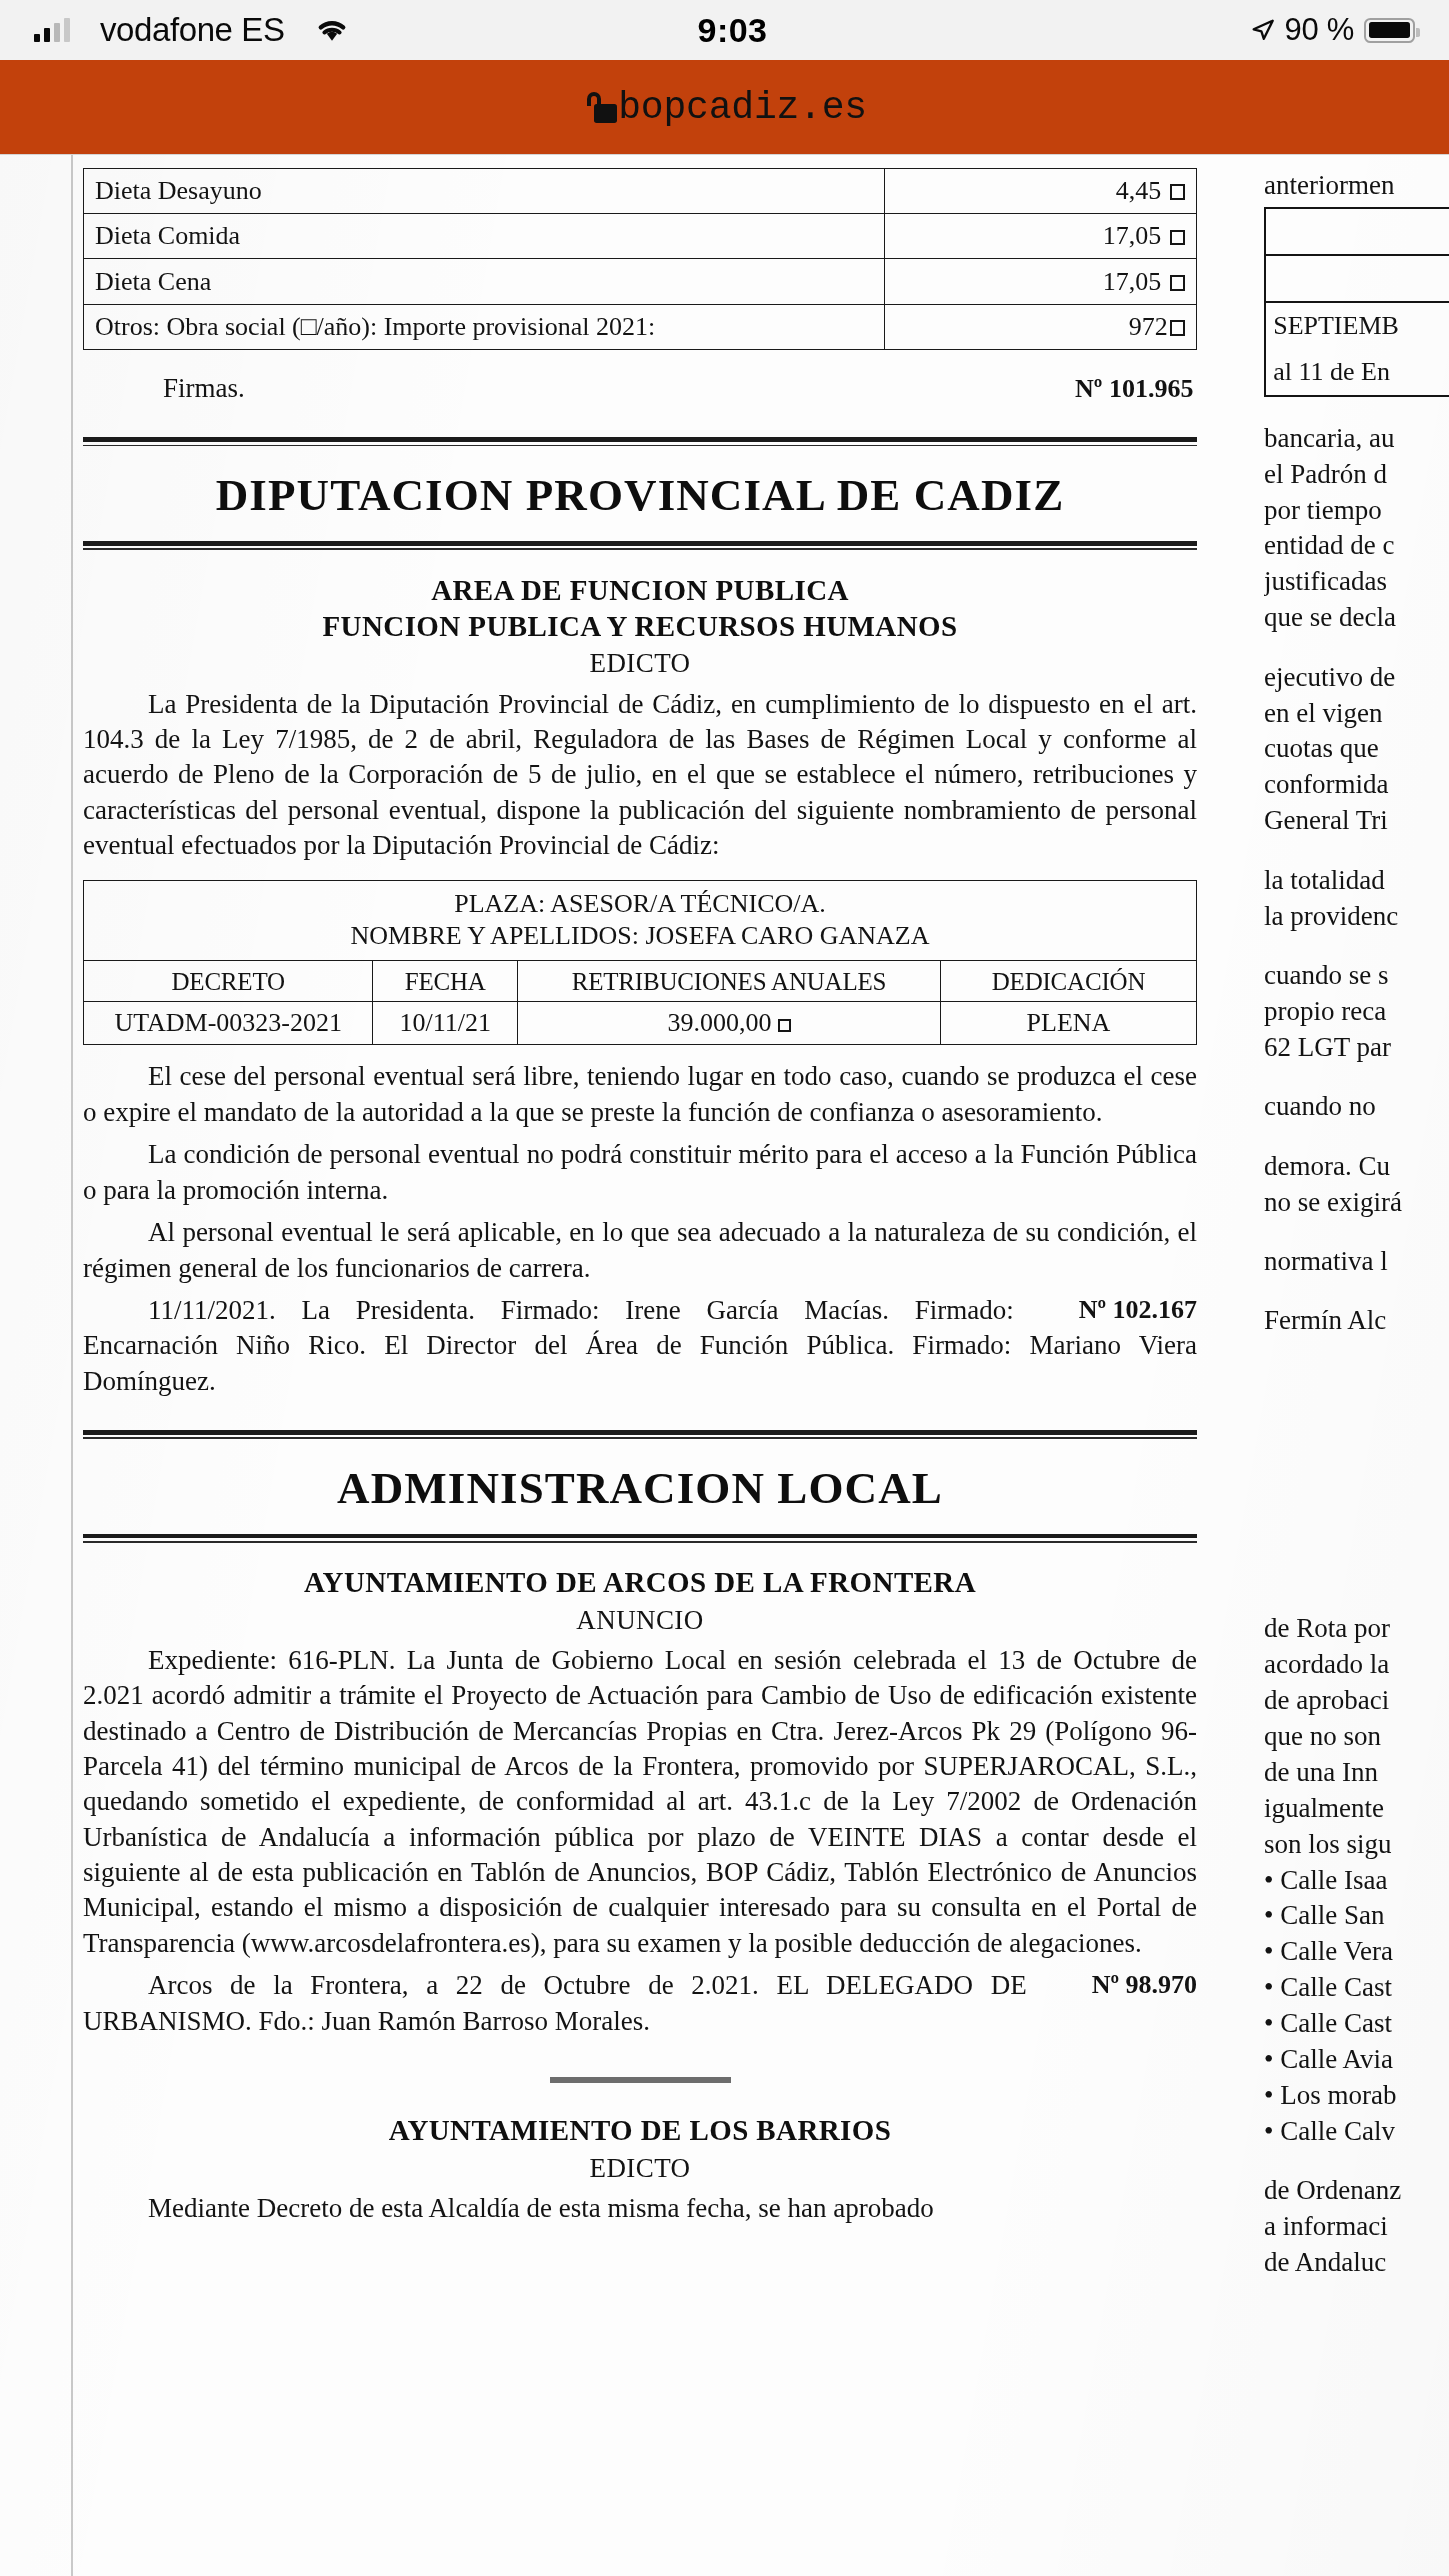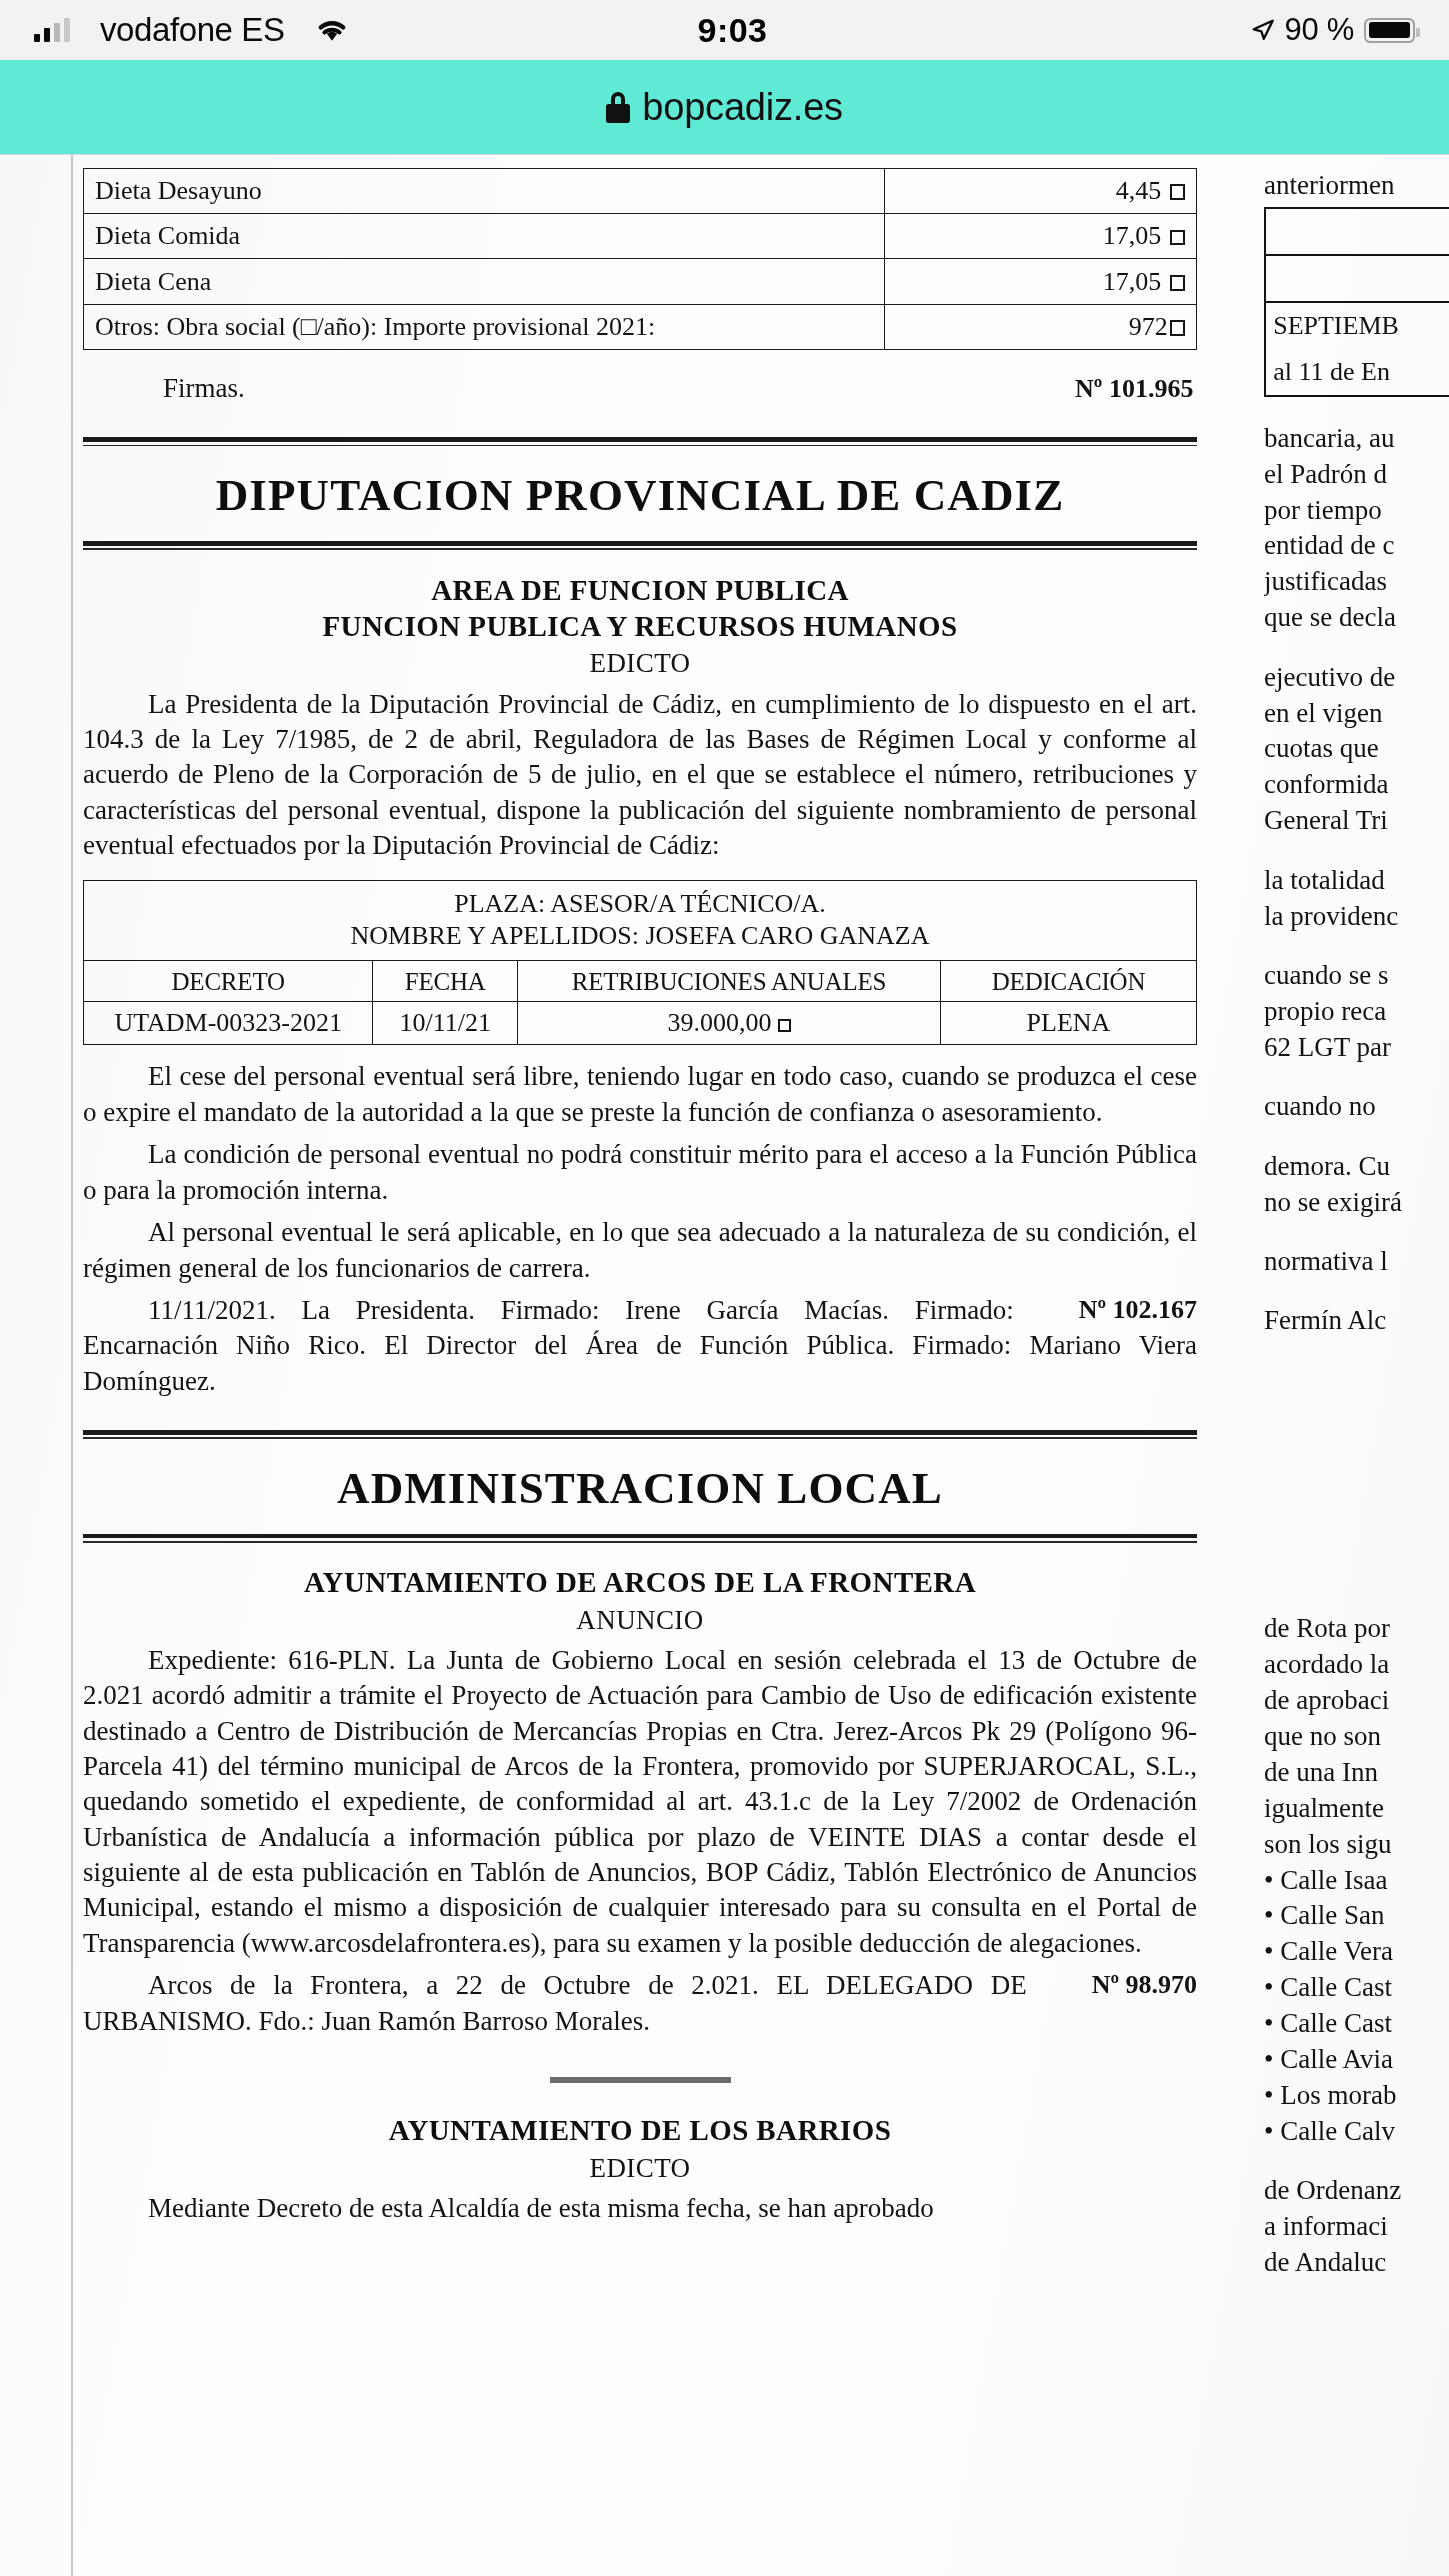--- a/index.html
+++ b/index.html
@@ -44,25 +44,26 @@
   }
   .batt::after {
     content:""; position:absolute; right:-7.2px; top:8.2px;
     width:4.5px; height:9px; background:#bdbdbd; border-radius:0 1.8px 1.8px 0;
   }
   .batt i { display:block; height:100%; width:100%; background:#0a0a0a; border-radius:2.7px; }
 
   
   #url-bar {
     height:95px;
-    background:#5eead4;
+    background:#c2410c;
     display:flex; align-items:center; justify-content:center;
     gap:12.7px;
     border-bottom:0.9px solid #d4d4d4;
-    font-family:Liberation Sans, sans-serif;
+    font-family:Liberation Mono, monospace;
+    text-align:center;
   }
   .lock-icon { width:23.5px; height:31px; position:relative; }
   .lock-body { position:absolute; bottom:0; width:23.5px; height:19px; background:#111; border-radius:2.7px; }
   .lock-shackle {
     position:absolute; top:0; left:4.5px; width:14.5px; height:14.5px;
     border:4.5px solid #111; border-bottom:none;
     border-radius:8.2px 8.2px 0 0;
   }
   .url-text { font-size:38px; color:#111; letter-spacing:-0.2px; }
 

